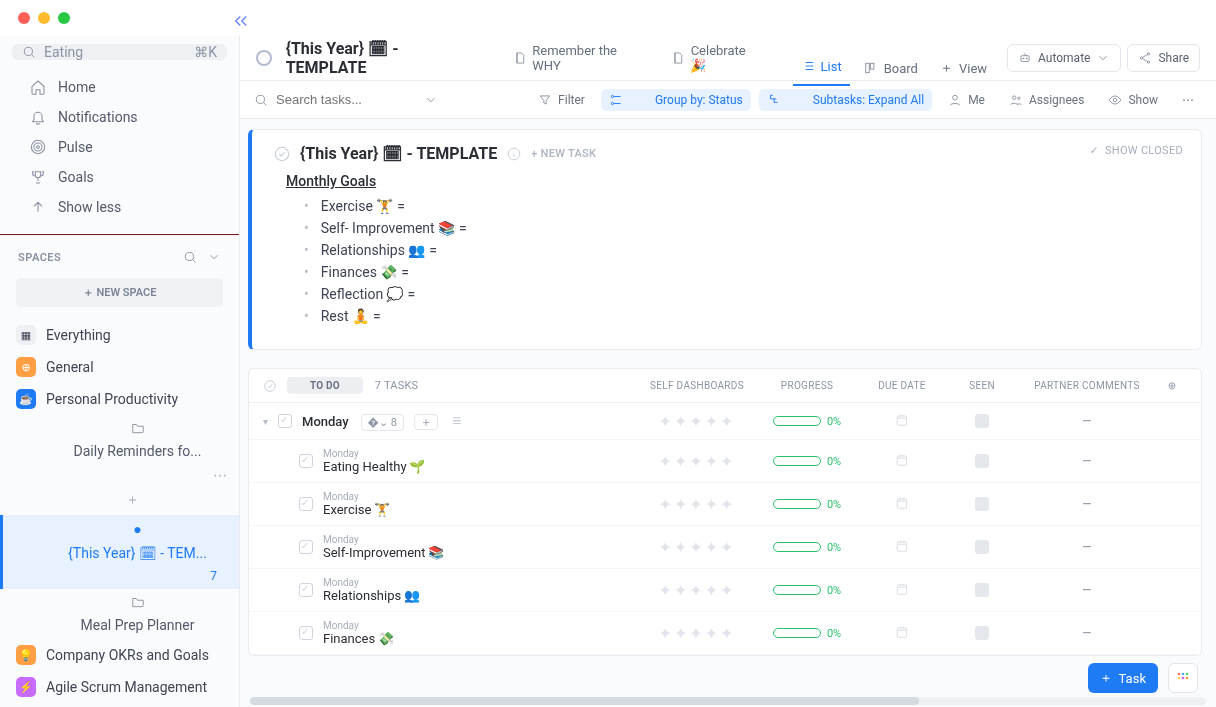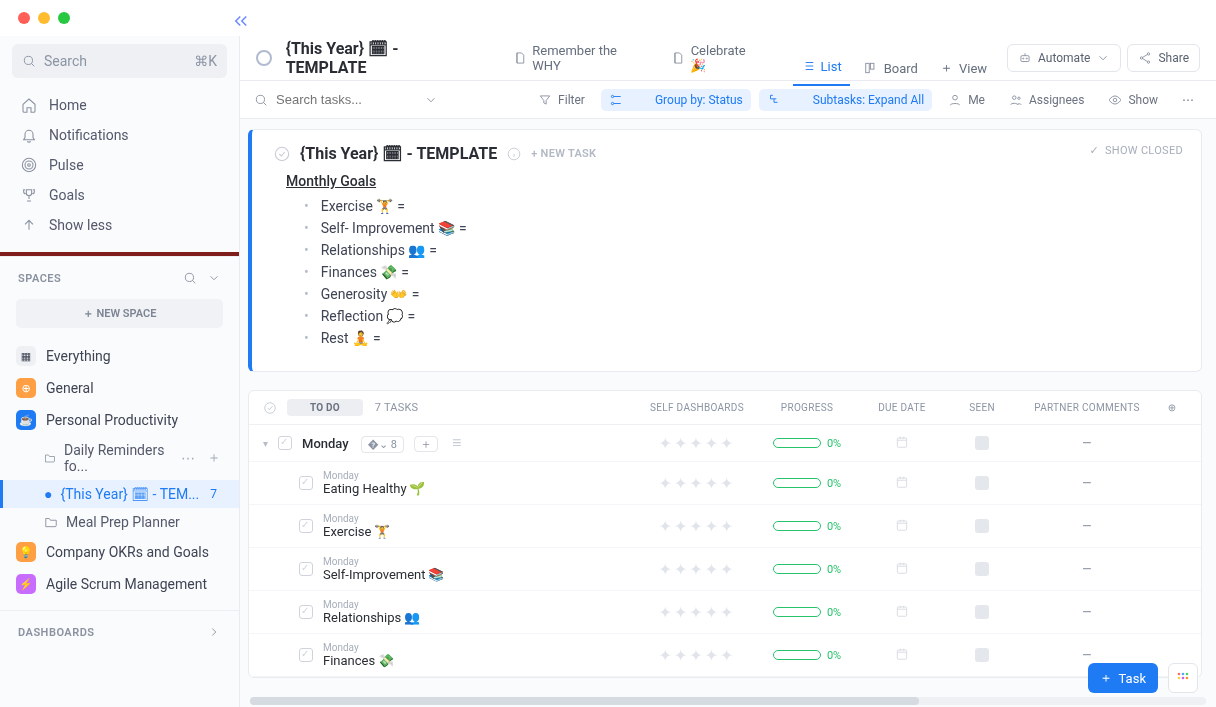--- a/index.html
+++ b/index.html
@@ -7,27 +7,27 @@
 
 .winbar { height:36px; display:flex; align-items:center; padding-left:18px; gap:8px; }
 .dot { width:12px; height:12px; border-radius:50%; }
 .dot.r{background:#ff5f57}.dot.y{background:#febc2e}.dot.g{background:#28c840}
 .collapse-tab{ position:absolute; left:232px; top:12px; color:#7b8fff;}
 .layout { display:flex; height:calc(707px - 0px); }
 
 .sidebar { width:240px; background:#fafbfc; border-right:1px solid #e9ebf0; display:flex; flex-direction:column; font-size:14px; }
 .search { margin:8px 12px; background:#eef0f4; border-radius:6px; height:34px; display:flex; align-items:center; padding:0 10px; color:#8c95a4; justify-content:space-between;}
 .search .left{display:flex; align-items:center; gap:8px;}
-.navblock{padding:4px 0 12px 3px; border-bottom:4px solid #7f1d1d;}
+.navblock{padding:4px 0 12px 12px; border-bottom:1px solid #7f1d1d;}
 .navrow { display:flex; align-items:center; gap:12px; padding:7px 18px; color:#54596b; cursor:pointer; }
 .section-h{ padding:14px 18px 8px 18px; letter-spacing:.5px; font-size:11px; font-weight:600; color:#8a91a0; display:flex; justify-content:space-between; align-items:center; }
 .newspace{ margin:6px 16px 12px 16px; background:#f1f2f5; text-align:center; padding:7px 0; font-size:11px; font-weight:600; color:#7d8594; border-radius:5px; cursor:pointer;}
 .spaceitem{display:flex; align-items:center; gap:10px; padding:6px 16px; color:#3f4454; cursor:pointer;}
 .sq{width:20px; height:20px; border-radius:5px; display:flex;align-items:center;justify-content:center; font-size:11px;}
-.subitem{display:flex; align-items:center; gap:8px; padding:6px 8px 6px 44px; color:#54596b; cursor:pointer;}
+.subitem{display:flex; align-items:center; gap:8px; padding:6px 8px 6px 44px; color:#54596b; cursor:pointer;flex-direction:column;}
 .subitem.active{ background:#e7f1ff; color:#1f7bf4; border-left:3px solid #1f7bf4; padding-left:41px;}
 .subsub{padding-left:62px;}
 .subitem .count{margin-left:auto; margin-right:14px; color:#1f7bf4; font-size:12px;}
 .sidebar-footer{ margin-top:auto; border-top:1px solid #eceef2; padding:8px 14px; display:flex; align-items:center; justify-content:space-between;}
 
 .main { flex:1; display:flex; flex-direction:column; min-width:0;}
 .topbar{ height:45px; display:flex; align-items:center; padding:0 16px; gap:6px; border-bottom:1px solid #e9ebf0;}
 .page-circle{width:16px;height:16px;border:2px solid #b1bbd0;border-radius:50%; margin-right:8px;}
 .page-title{font-weight:700; font-size:16px; color:#2a2e34;}
 .doc-tab{display:flex; align-items:center; gap:6px; padding:6px 10px; color:#656f7d; font-size:13px; cursor:pointer; border-radius:5px;}
@@ -104,21 +104,21 @@
   </svg>
 
 <div class="layout">
   <div class="sidebar">
     <div class="search">
       <div class="left">
         <svg class="icon sm" viewBox="0 0 24 24">
             <circle cx="11" cy="11" r="7"></circle>
             <path d="M21 21l-5-5"></path>
           </svg>
-        <span>Search</span>
+        <span>Eating</span>
       </div>
       <span>⌘K</span>
     </div>
     <div class="navblock">
       <div class="navrow">
           <svg class="icon" viewBox="0 0 24 24">
             <path d="M3 11l9-8 9 8v10a2 2 0 01-2 2h-4v-7h-6v7H5a2 2 0 01-2-2z"></path>
           </svg>
           <span>Home</span>
         </div>
@@ -352,21 +352,20 @@
           <span>✓</span>
           <span>SHOW CLOSED</span>
         </div>
         <div class="desc-body">
           <span class="u">Monthly Goals</span>
           <ul id="goals-list">
               <li>Exercise 🏋️  =</li>
               <li>Self- Improvement 📚  =</li>
               <li>Relationships 👥  =</li>
               <li>Finances 💸  =</li>
-              <li>Generosity 👐  =</li>
               <li>Reflection 💭  =</li>
               <li>Rest 🧘  =</li>
             </ul>
         </div>
       </div>
 
       <div class="tasks">
         <div class="status-row">
           <svg class="icon sm" viewBox="0 0 24 24" style="stroke:#c6ccd6;margin-right:10px">
               <circle cx="12" cy="12" r="9"></circle>

